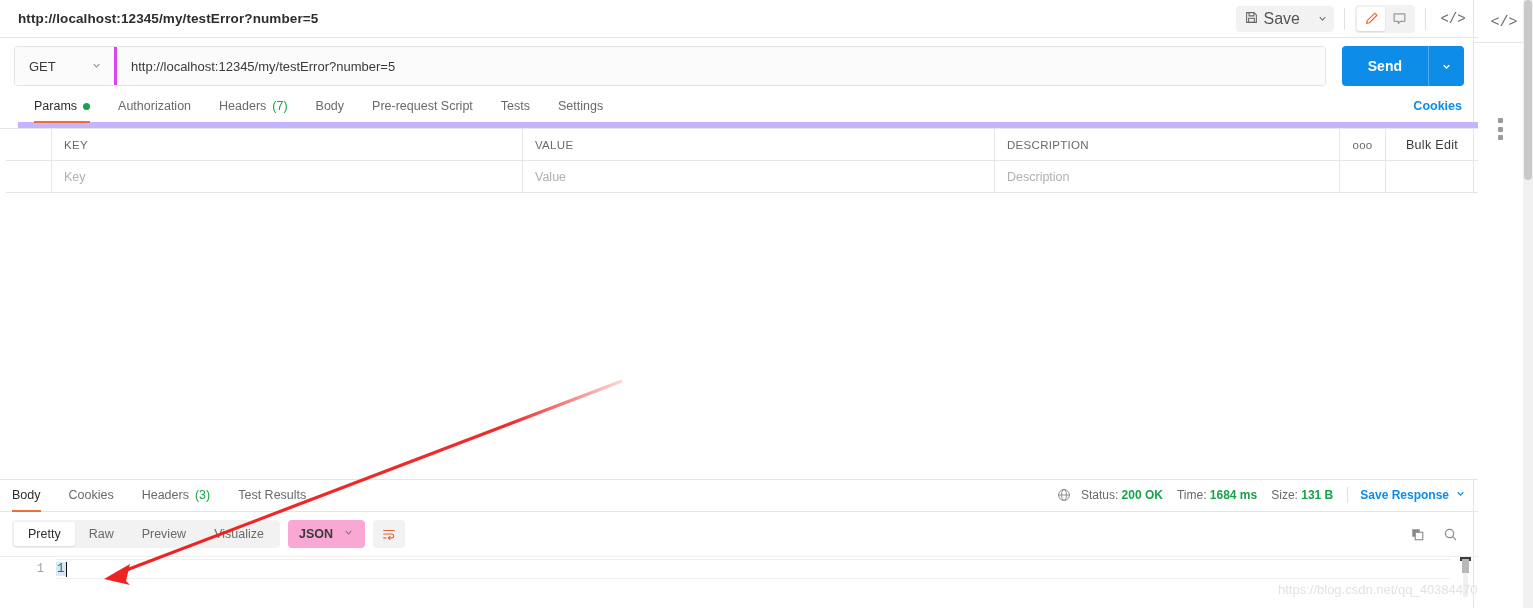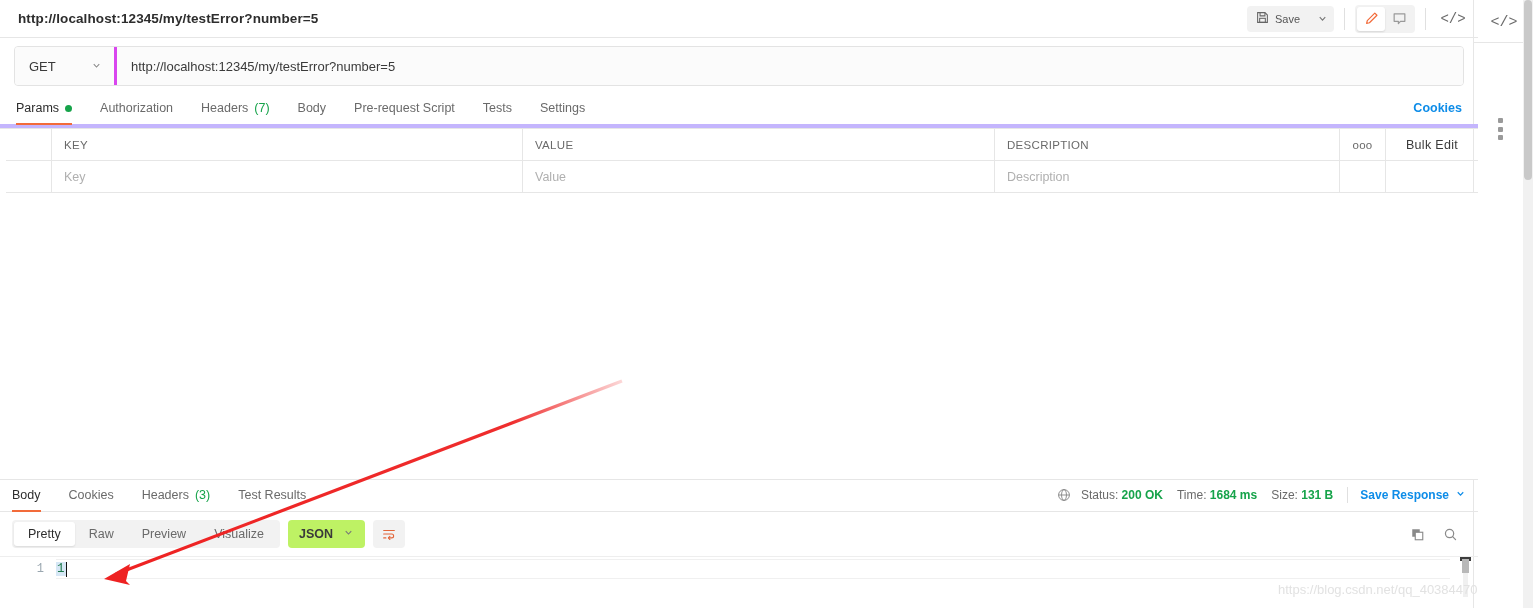--- a/index.html
+++ b/index.html
@@ -44,21 +44,21 @@
   .header {
     position:relative; height:38px; flex:0 0 38px;
     border-bottom:1px solid #e6e6e6;
     display:flex; align-items:center; padding:0 8px 0 18px;
   }
   .req-title { font-size:13.5px; font-weight:bold; color:#2d2d2d; letter-spacing:.1px; }
   .header-right { margin-left:auto; display:flex; align-items:center; gap:0; }
   .save-group { display:flex; align-items:center; background:#f2f2f2; border-radius:4px; height:26px; }
   .save-btn {
     display:flex; align-items:center; gap:6px; padding:0 10px 0 9px; height:26px;
-    font-size:11px; color:#555; cursor:pointer; background:transparent; border:none;
+    font-size:16px; color:#555; cursor:pointer; background:transparent; border:none;
     font-family:"Liberation Sans", sans-serif;
   }
   .save-caret {
     width:24px; height:26px; display:flex; align-items:center; justify-content:center;
     color:#777; cursor:pointer;
   }
   .hdr-sep { width:1px; height:22px; background:#e0e0e0; margin:0 10px; }
   .toggle-group { display:flex; align-items:center; background:#f2f2f2; border-radius:4px; height:28px; padding:2px; }
   .toggle-btn {
     width:28px; height:24px; display:flex; align-items:center; justify-content:center;
@@ -96,21 +96,21 @@
   }
   .send-caret {
     background:#0d8ce8; width:36px; height:40px; border-radius:0 4px 4px 0;
     display:flex; align-items:center; justify-content:center; color:#fff; cursor:pointer;
     border-left:1px solid rgba(255,255,255,.28);
   }
 
   
   .req-tabs {
     flex:0 0 34px; display:flex; align-items:flex-end; padding:0 16px;
-    border-bottom:4px solid #c4b5fd; position:relative;
+    border-bottom:6px solid #c4b5fd; position:relative;margin-left:18px;
   }
   .rtab {
     font-size:12.5px; color:#6a6a6a; padding:0 0 9px 0; margin-right:28px;
     cursor:pointer; position:relative; display:flex; align-items:center; gap:6px;
   }
   .rtab.active { color:#2d2d2d; }
   .rtab.active:after {
     content:''; position:absolute; left:0; right:0; bottom:-1px; height:2px; background:#f26b3a;
   }
   .dot-green { width:7px; height:7px; border-radius:50%; background:#16a34a; display:inline-block; }
@@ -157,21 +157,21 @@
 
   
   .res-toolbar { flex:0 0 44px; display:flex; align-items:center; padding:0 12px; gap:8px; }
   .seg { display:flex; background:#f2f2f2; border-radius:4px; height:28px; padding:2px; }
   .seg-btn {
     display:flex; align-items:center; padding:0 14px; height:24px; border-radius:3px;
     font-size:12.5px; color:#6a6a6a; cursor:pointer;text-align:center;
   }
   .seg-btn.active { background:#fff; color:#2d2d2d; box-shadow:0 1px 2px rgba(0,0,0,.10); }
   .json-sel {
-    display:flex; align-items:center; gap:10px; background:#bef264; border-radius:4px;
+    display:flex; align-items:center; gap:10px; background:#f9a8d4; border-radius:4px;
     height:28px; padding:0 11px; font-size:12.5px; color:#3a3a3a; cursor:pointer; font-weight:bold;
   }
   .wrap-btn {
     width:32px; height:28px; background:#f2f2f2; border-radius:4px;
     display:flex; align-items:center; justify-content:center; cursor:pointer;
   }
   .res-tools-right { margin-left:auto; display:flex; align-items:center; gap:18px; padding-right:8px; }
   .ticon { color:#8a8a8a; cursor:pointer; display:flex; align-items:center; }
 
   
@@ -269,20 +269,28 @@
         <div class="method-sel">
           <span>GET</span>
           <span>
             <svg width="11" height="11" viewBox="0 0 12 12" fill="none" stroke="#888" stroke-width="1.1">
                 <path d="M3 4.6L6 7.7 9 4.6"></path>
               </svg>
           </span>
         </div>
         <input class="url-input" type="text" value="http://localhost:12345/my/testError?number=5" placeholder="Enter request URL" style="">
       </div>
+      <div class="send-wrap">
+        <button class="send-btn">Send</button>
+        <div class="send-caret">
+          <svg width="11" height="11" viewBox="0 0 12 12" fill="none" stroke="#fff" stroke-width="1.4">
+              <path d="M3 4.6L6 7.7 9 4.6"></path>
+            </svg>
+        </div>
+      </div>
     </div>
 
     <div class="req-tabs">
       <div class="rtab active">
         <span>Params</span>
         <span class="dot-green"></span>
       </div>
       <div class="rtab">
         <span>Authorization</span>
       </div>

